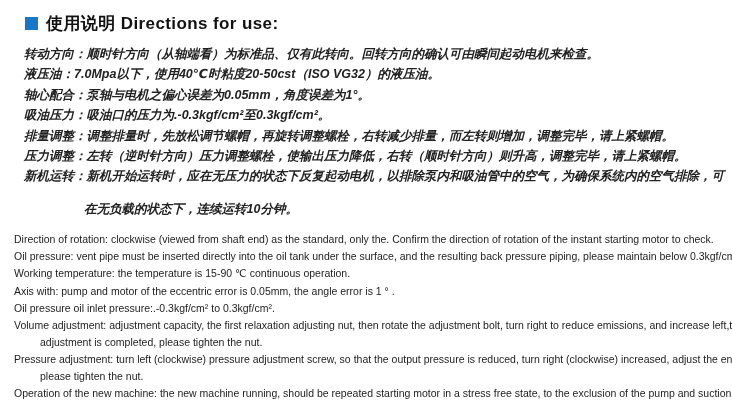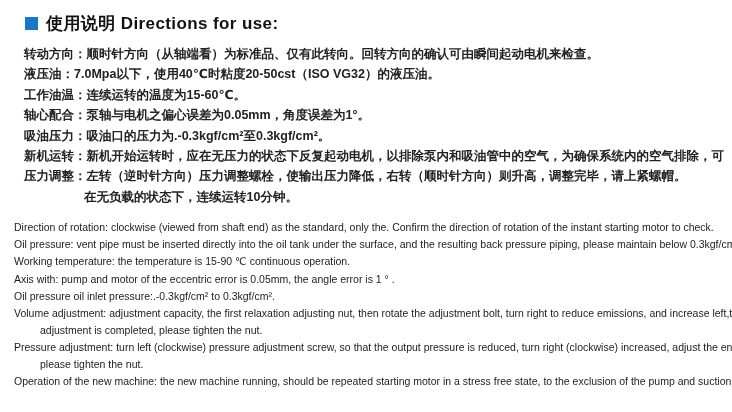--- a/index.html
+++ b/index.html
@@ -31,22 +31,22 @@
     white-space: nowrap;
   }
 
   .cn-section {
     margin: 7px 0 0 19px;
     font-size: 12.5px;
     font-weight: bold;
     color: #222222;
     line-height: 18.4px;
   }
-  .cn-line { white-space: nowrap; }
-  .cn-line.cont { padding-left: 61px; }
+  .cn-line { white-space: nowrap; font-style: italic; }
+  .cn-line.cont { padding-left: 61px; margin-top: 12px; }
 
   .en-section {
     margin: 10px 0 0 9px;
     font-size: 10.5px;
     font-weight: normal;
     color: #1c1c1c;
     line-height: 15.1px;
   }
   .en-line { white-space: nowrap; }
   .en-line.cont { padding-left: 27px; }
@@ -55,25 +55,25 @@
 <body>
 
 <div class="doc">
   <div class="title-row">
     <span class="bullet" style="background: rgb(24, 120, 200);"></span>
     <span class="title">使用说明 Directions for use:</span>
   </div>
   <div class="cn-section">
       <div class="cn-line">转动方向：顺时针方向（从轴端看）为标准品、仅有此转向。回转方向的确认可由瞬间起动电机来检查。</div>
       <div class="cn-line">液压油：7.0Mpa以下，使用40℃时粘度20-50cst（ISO VG32）的液压油。</div>
-      <div class="cn-line">工作油温：连续运转的温度为15-60℃。</div>
       <div class="cn-line">轴心配合：泵轴与电机之偏心误差为0.05mm，角度误差为1°。</div>
       <div class="cn-line">吸油压力：吸油口的压力为.-0.3kgf/cm²至0.3kgf/cm²。</div>
+      <div class="cn-line">排量调整：调整排量时，先放松调节螺帽，再旋转调整螺栓，右转减少排量，而左转则增加，调整完毕，请上紧螺帽。</div>
+      <div class="cn-line">压力调整：左转（逆时针方向）压力调整螺栓，使输出压力降低，右转（顺时针方向）则升高，调整完毕，请上紧螺帽。</div>
       <div class="cn-line">新机运转：新机开始运转时，应在无压力的状态下反复起动电机，以排除泵内和吸油管中的空气，为确保系统内的空气排除，可</div>
-      <div class="cn-line">压力调整：左转（逆时针方向）压力调整螺栓，使输出压力降低，右转（顺时针方向）则升高，调整完毕，请上紧螺帽。</div>
       <div class="cn-line cont">在无负载的状态下，连续运转10分钟。</div>
     </div>
   <div class="en-section">
       <div class="en-line">Direction of rotation: clockwise (viewed from shaft end) as the standard, only the. Confirm the direction of rotation of  the instant starting motor to check.</div>
       <div class="en-line">Oil pressure: vent pipe must be inserted directly into the oil tank under the surface, and the resulting back pressure piping, please maintain below 0.3kgf/cm².</div>
       <div class="en-line">Working temperature: the temperature is 15-90 ℃ continuous operation.</div>
       <div class="en-line">Axis with: pump and motor of the eccentric error is 0.05mm, the angle error is 1 ° .</div>
       <div class="en-line">Oil pressure oil inlet pressure:.-0.3kgf/cm² to 0.3kgf/cm².</div>
       <div class="en-line">Volume adjustment: adjustment capacity, the first relaxation adjusting nut, then rotate the adjustment bolt, turn right to reduce emissions, and increase left,the</div>
       <div class="en-line cont">adjustment is completed, please tighten the nut.</div>

